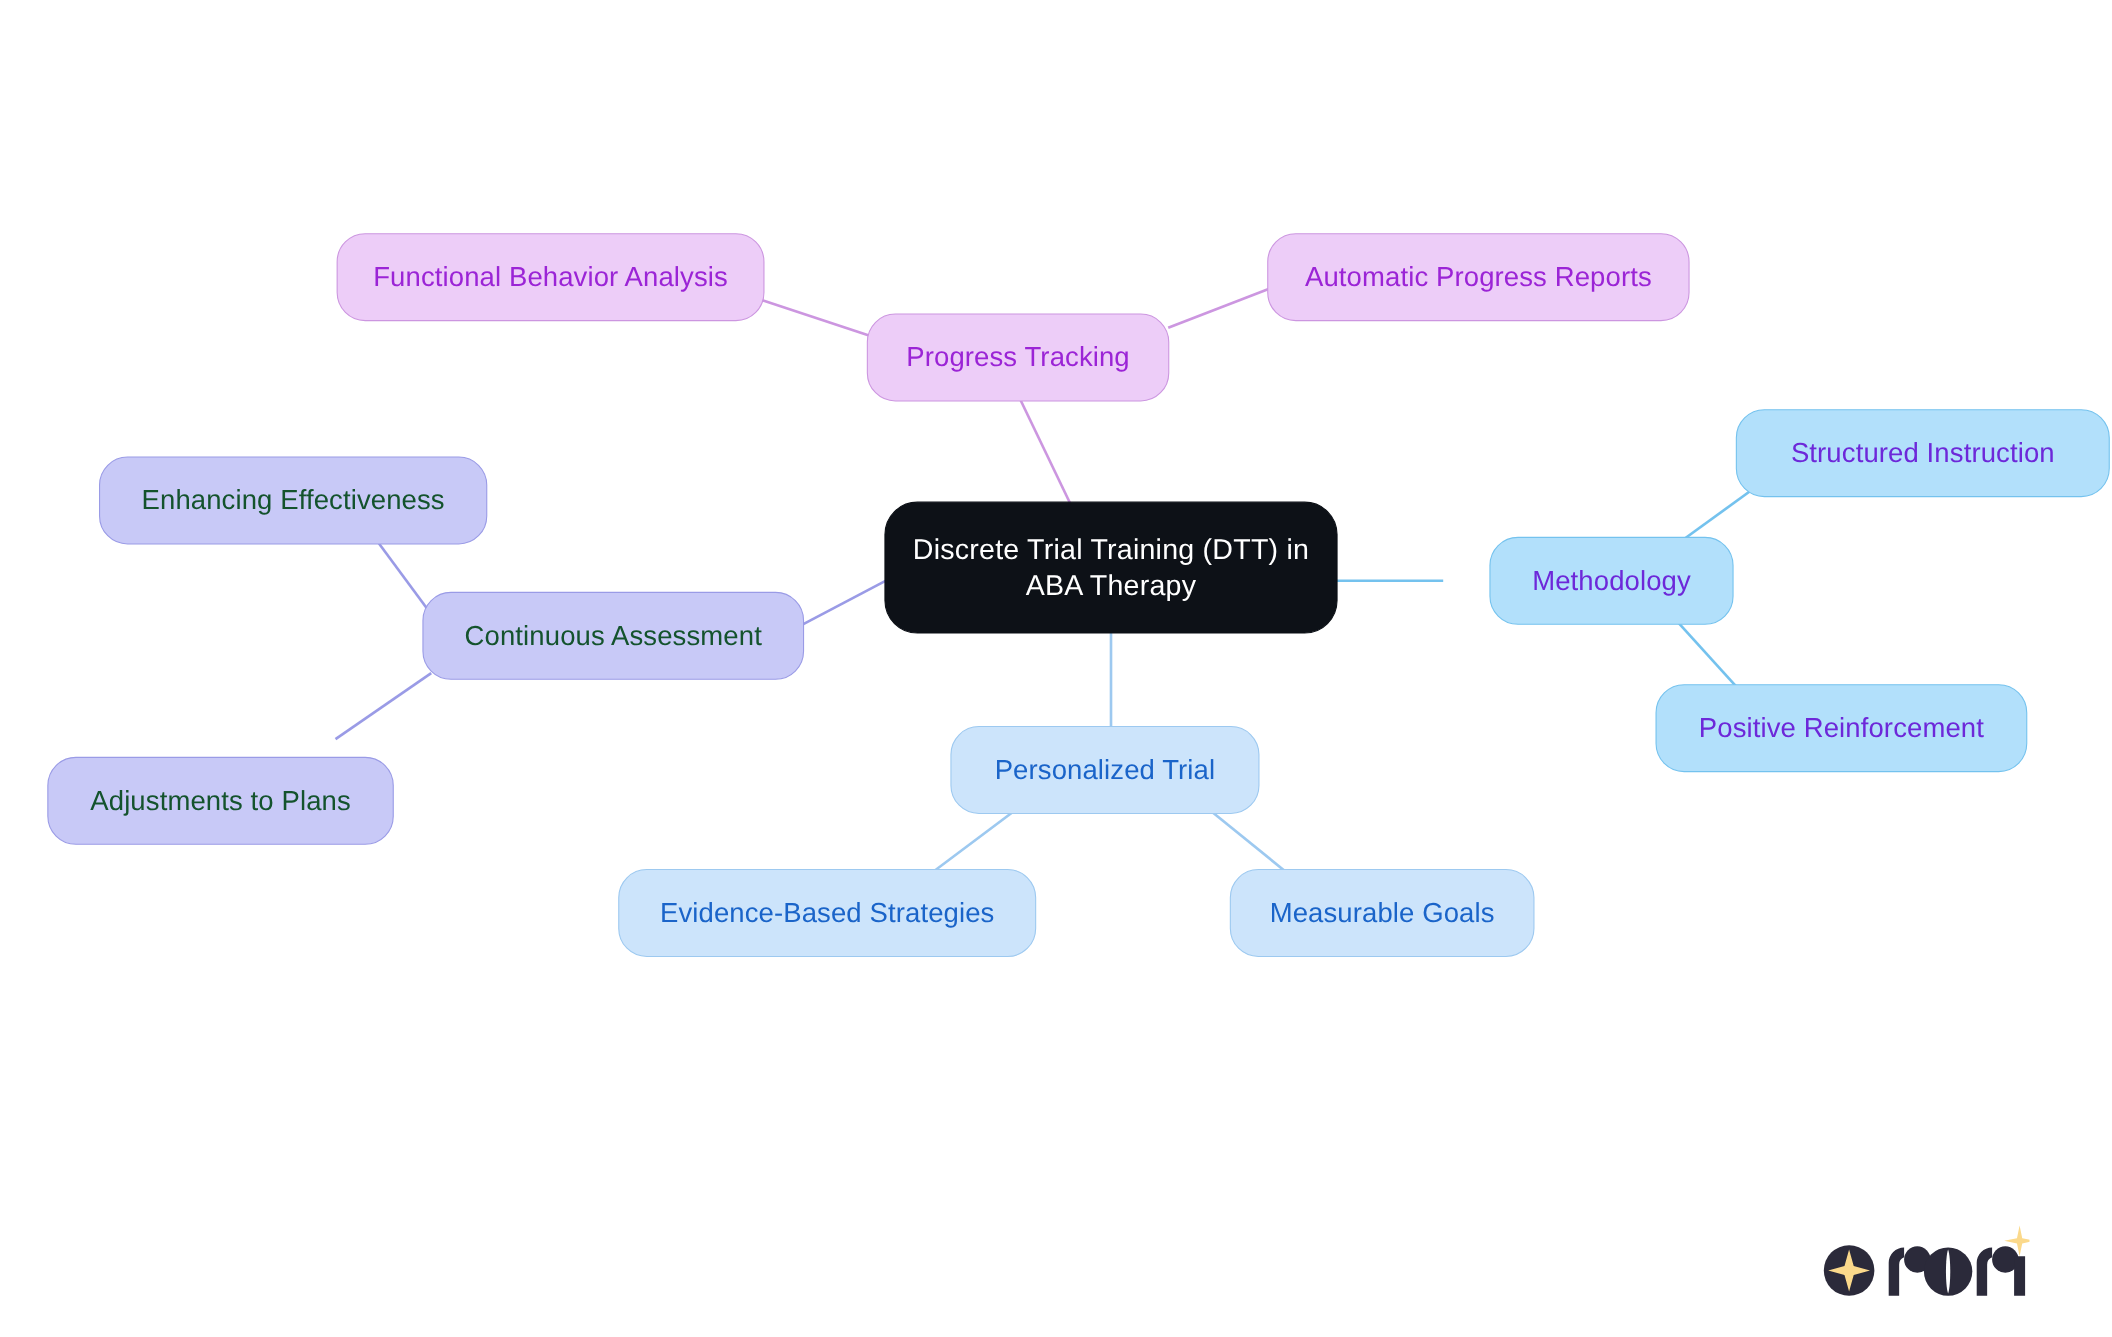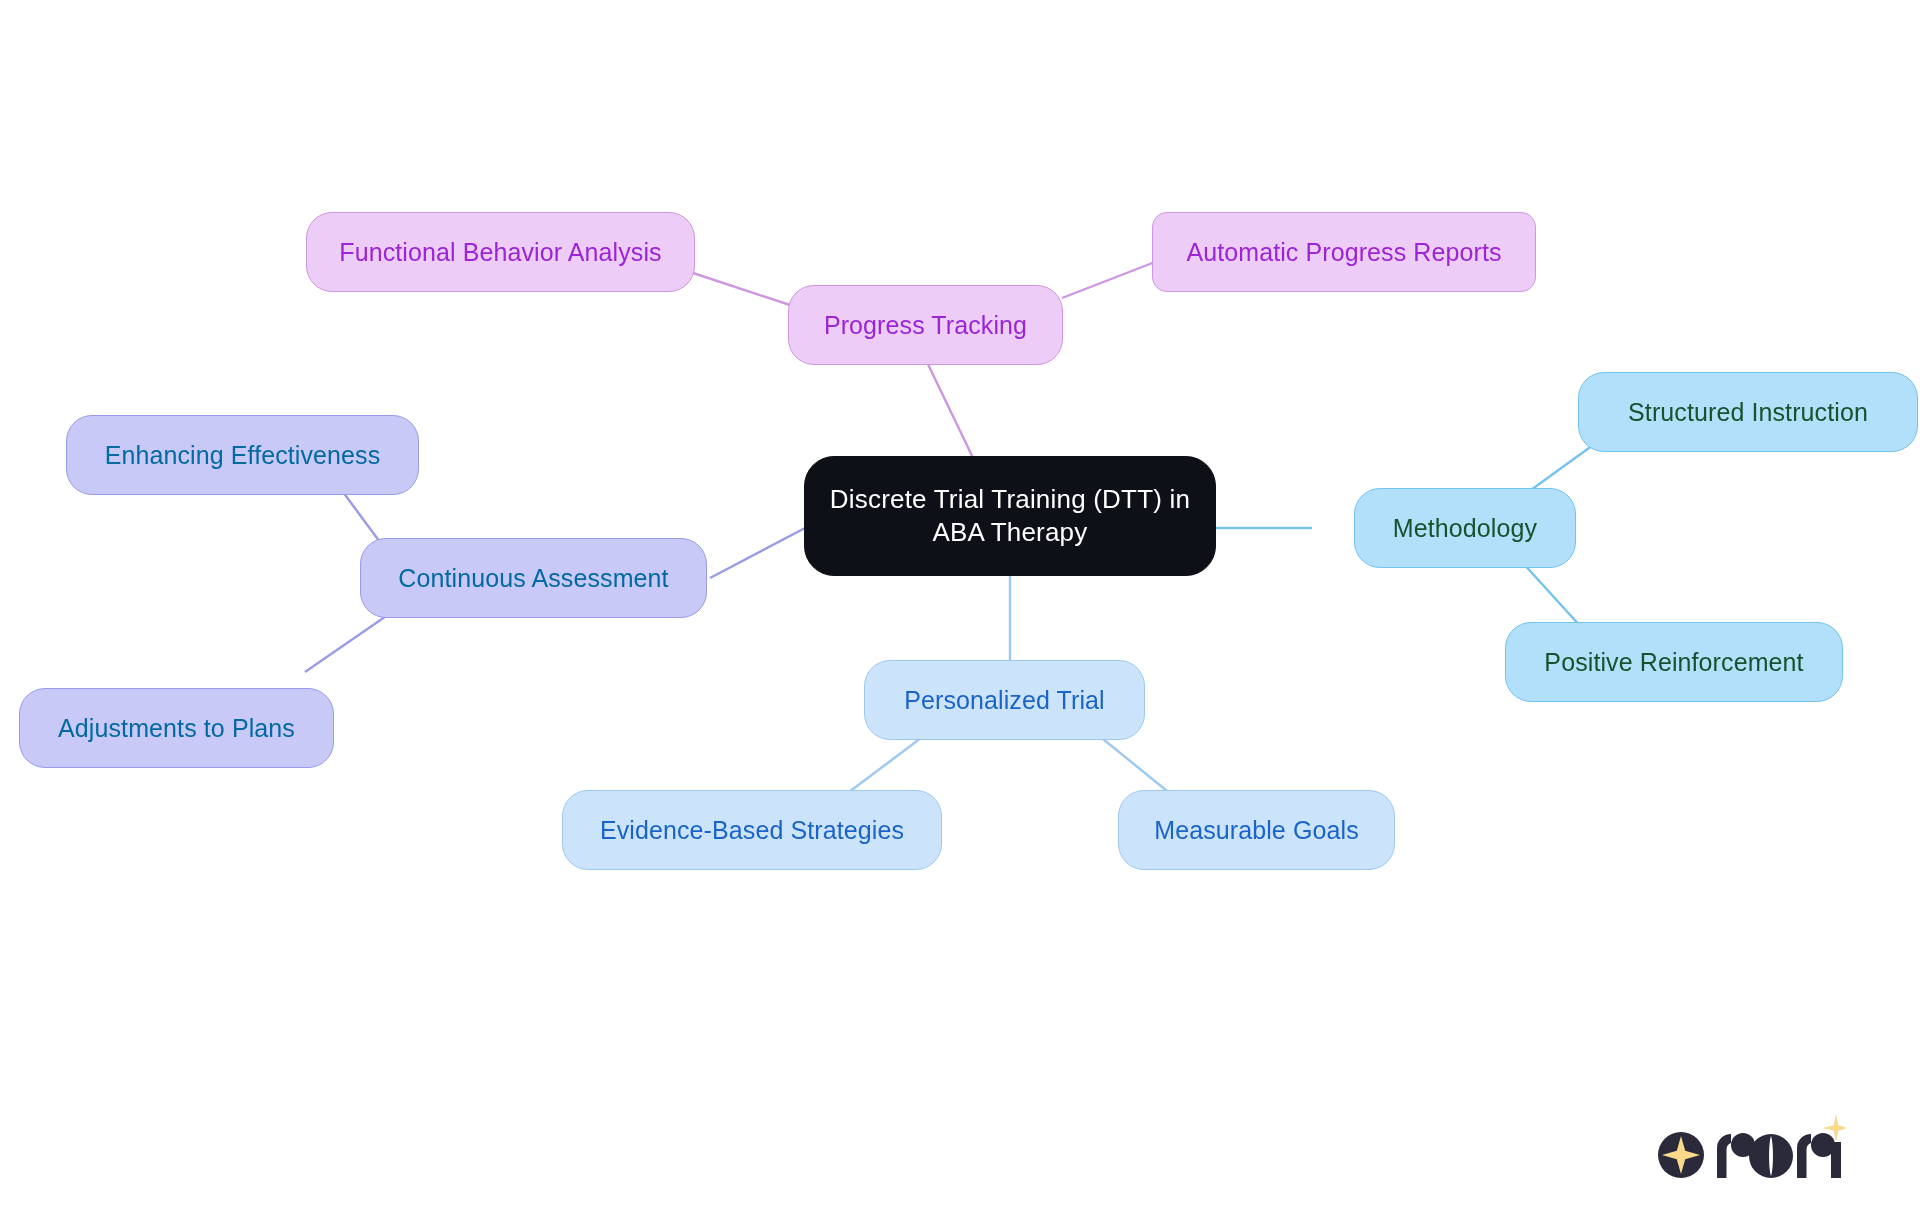--- a/index.html
+++ b/index.html
@@ -52,27 +52,28 @@
   }
   .node.lilac {
     background: #edcdf8;
     border-color: #cc96e0;
     color: #9b24d6;
     font-size: 25px;
   }
   .node.periwinkle {
     background: #c8c9f7;
     border-color: #9a9be6;
-    color: #0369a1;
+    color: #14532d;
     font-size: 25px;
+    margin-left: 24px;
   }
   .node.sky {
     background: #b2e0fb;
     border-color: #74c2ee;
-    color: #14532d;
+    color: #6d28d9;
     font-size: 25px;
   }
   .node.paleblue {
     background: #cce4fb;
     border-color: #9dc9f0;
     color: #1a64c9;
     font-size: 25px;
   }
   #logo {
     position: absolute;
@@ -106,21 +107,21 @@
     <line x1="1098" y1="735" x2="1172" y2="795" stroke="#9dc9f0" stroke-width="2.4"></line>
   </svg>
 
   <div class="node root" style="left:804px; top:456px; width:412px; height:120px;">Discrete Trial Training (DTT) in
 ABA Therapy</div>
 
   <div class="node lilac" style="left:788px; top:285px; width:275px; height:80px;">Progress Tracking</div>
 
   <div class="node lilac" style="left:306px; top:212px; width:389px; height:80px;">Functional Behavior Analysis</div>
 
-  <div class="node lilac" style="left:1152px; top:212px; width:384px; height:80px;border-radius:15px;">Automatic Progress Reports</div>
+  <div class="node lilac" style="left:1152px; top:212px; width:384px; height:80px;">Automatic Progress Reports</div>
 
   <div class="node periwinkle" style="left:360px; top:538px; width:347px; height:80px;">Continuous Assessment</div>
 
   <div class="node periwinkle" style="left:66px; top:415px; width:353px; height:80px;">Enhancing Effectiveness</div>
 
   <div class="node periwinkle" style="left:19px; top:688px; width:315px; height:80px;">Adjustments to Plans</div>
 
   <div class="node sky" style="left:1310px; top:488px; width:222px; height:80px;margin-left:44px;">Methodology</div>
 
   <div class="node sky" style="left:1578px; top:372px; width:340px; height:80px;">Structured Instruction</div>

